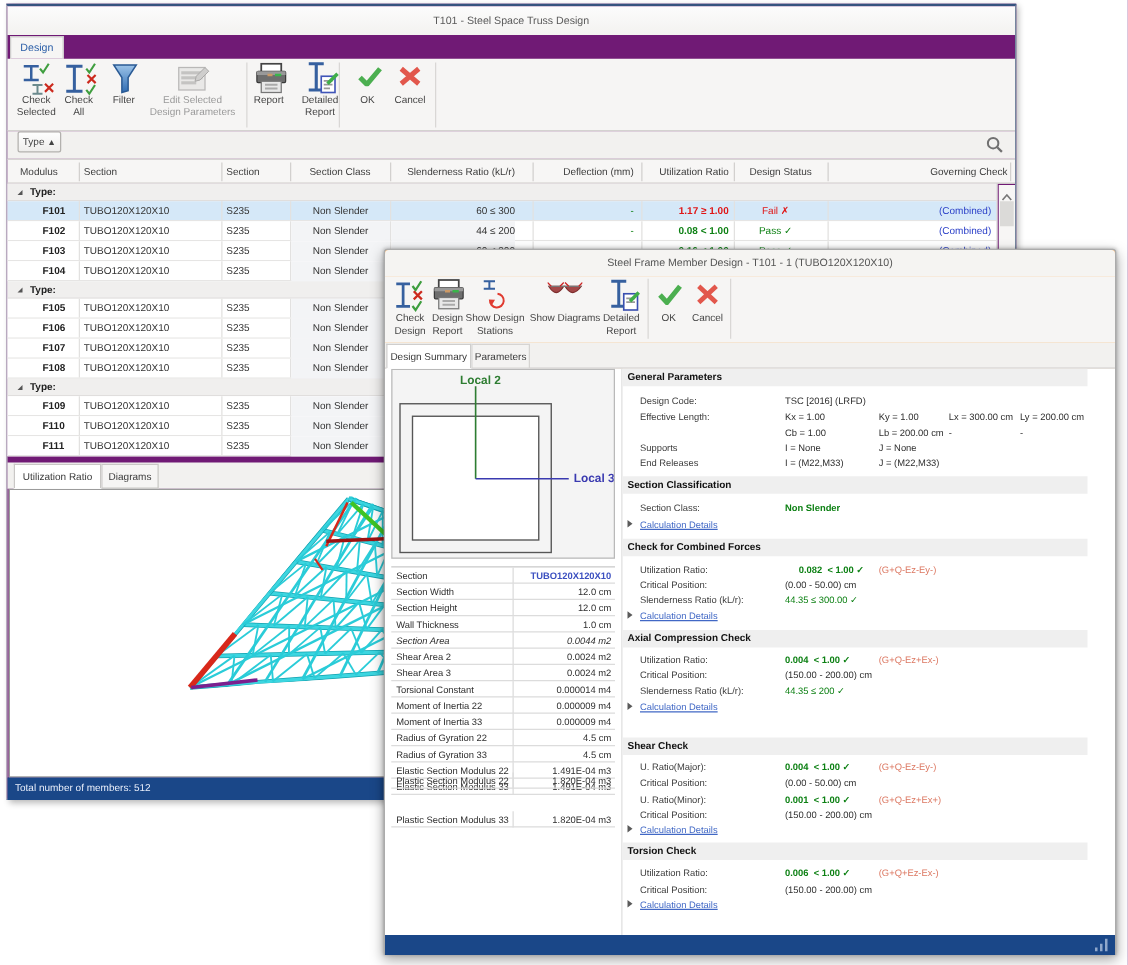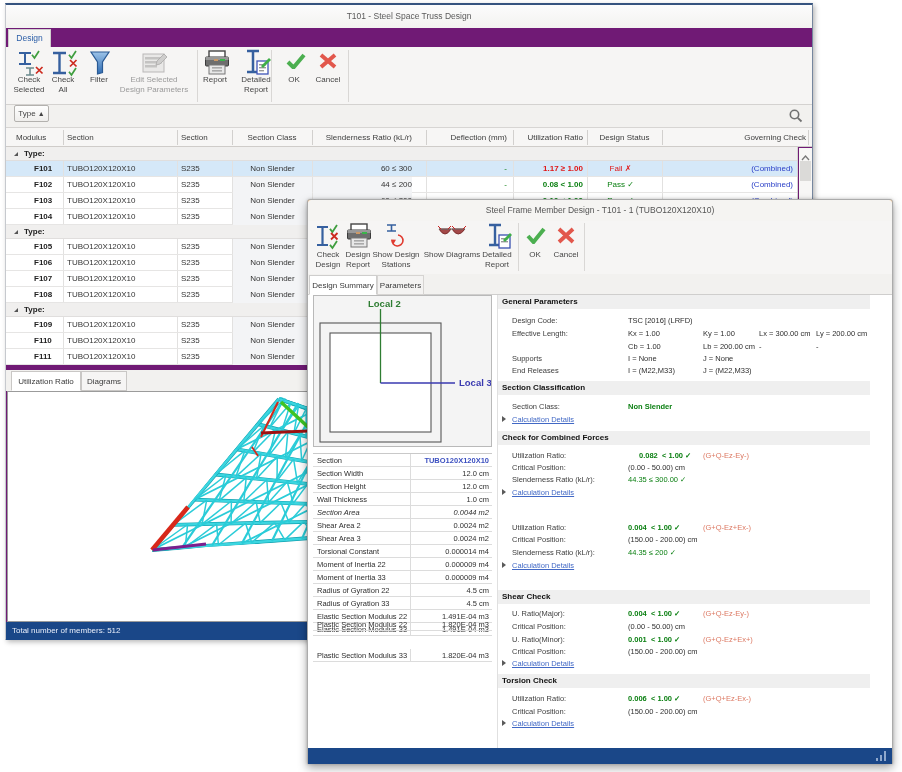--- a/index.html
+++ b/index.html
@@ -626,20 +626,21 @@
       <div class="band" style="top:136px;left:190px;width:372px;">Check for Combined Forces</div>
       <div class="rlbl" style="left:204px;top:154px;">Utilization Ratio:</div>
       <div class="rval grn" style="left:331px;top:154px;">0.082&nbsp; &lt; 1.00 ✓</div>
       <div class="rval sal" style="left:395px;top:154px;">(G+Q-Ez-Ey-)</div>
       <div class="rlbl" style="left:204px;top:166px;">Critical Position:</div>
       <div class="rval " style="left:320px;top:166px;">(0.00 - 50.00) cm</div>
       <div class="rlbl" style="left:204px;top:178px;">Slenderness Ratio (kL/r):</div>
       <div class="rval grn2" style="left:320px;top:178px;">44.35 ≤ 300.00 ✓</div>
       <div class="tri" style="left:194px;top:194px;"></div>
       <div class="rval lnk" style="left:204px;top:191px;">Calculation Details</div>
+      <div class="band" style="top:209px;left:190px;width:372px;">Axial Compression Check</div>
       <div class="rlbl" style="left:204px;top:226px;">Utilization Ratio:</div>
       <div class="rval grn" style="left:320px;top:226px;">0.004&nbsp; &lt; 1.00 ✓</div>
       <div class="rval sal" style="left:395px;top:226px;">(G+Q-Ez+Ex-)</div>
       <div class="rlbl" style="left:204px;top:238px;">Critical Position:</div>
       <div class="rval " style="left:320px;top:238px;">(150.00 - 200.00) cm</div>
       <div class="rlbl" style="left:204px;top:251px;">Slenderness Ratio (kL/r):</div>
       <div class="rval grn2" style="left:320px;top:251px;">44.35 ≤ 200 ✓</div>
       <div class="tri" style="left:194px;top:267px;"></div>
       <div class="rval lnk" style="left:204px;top:264px;">Calculation Details</div>
       <div class="band" style="top:295px;left:190px;width:372px;">Shear Check</div>

